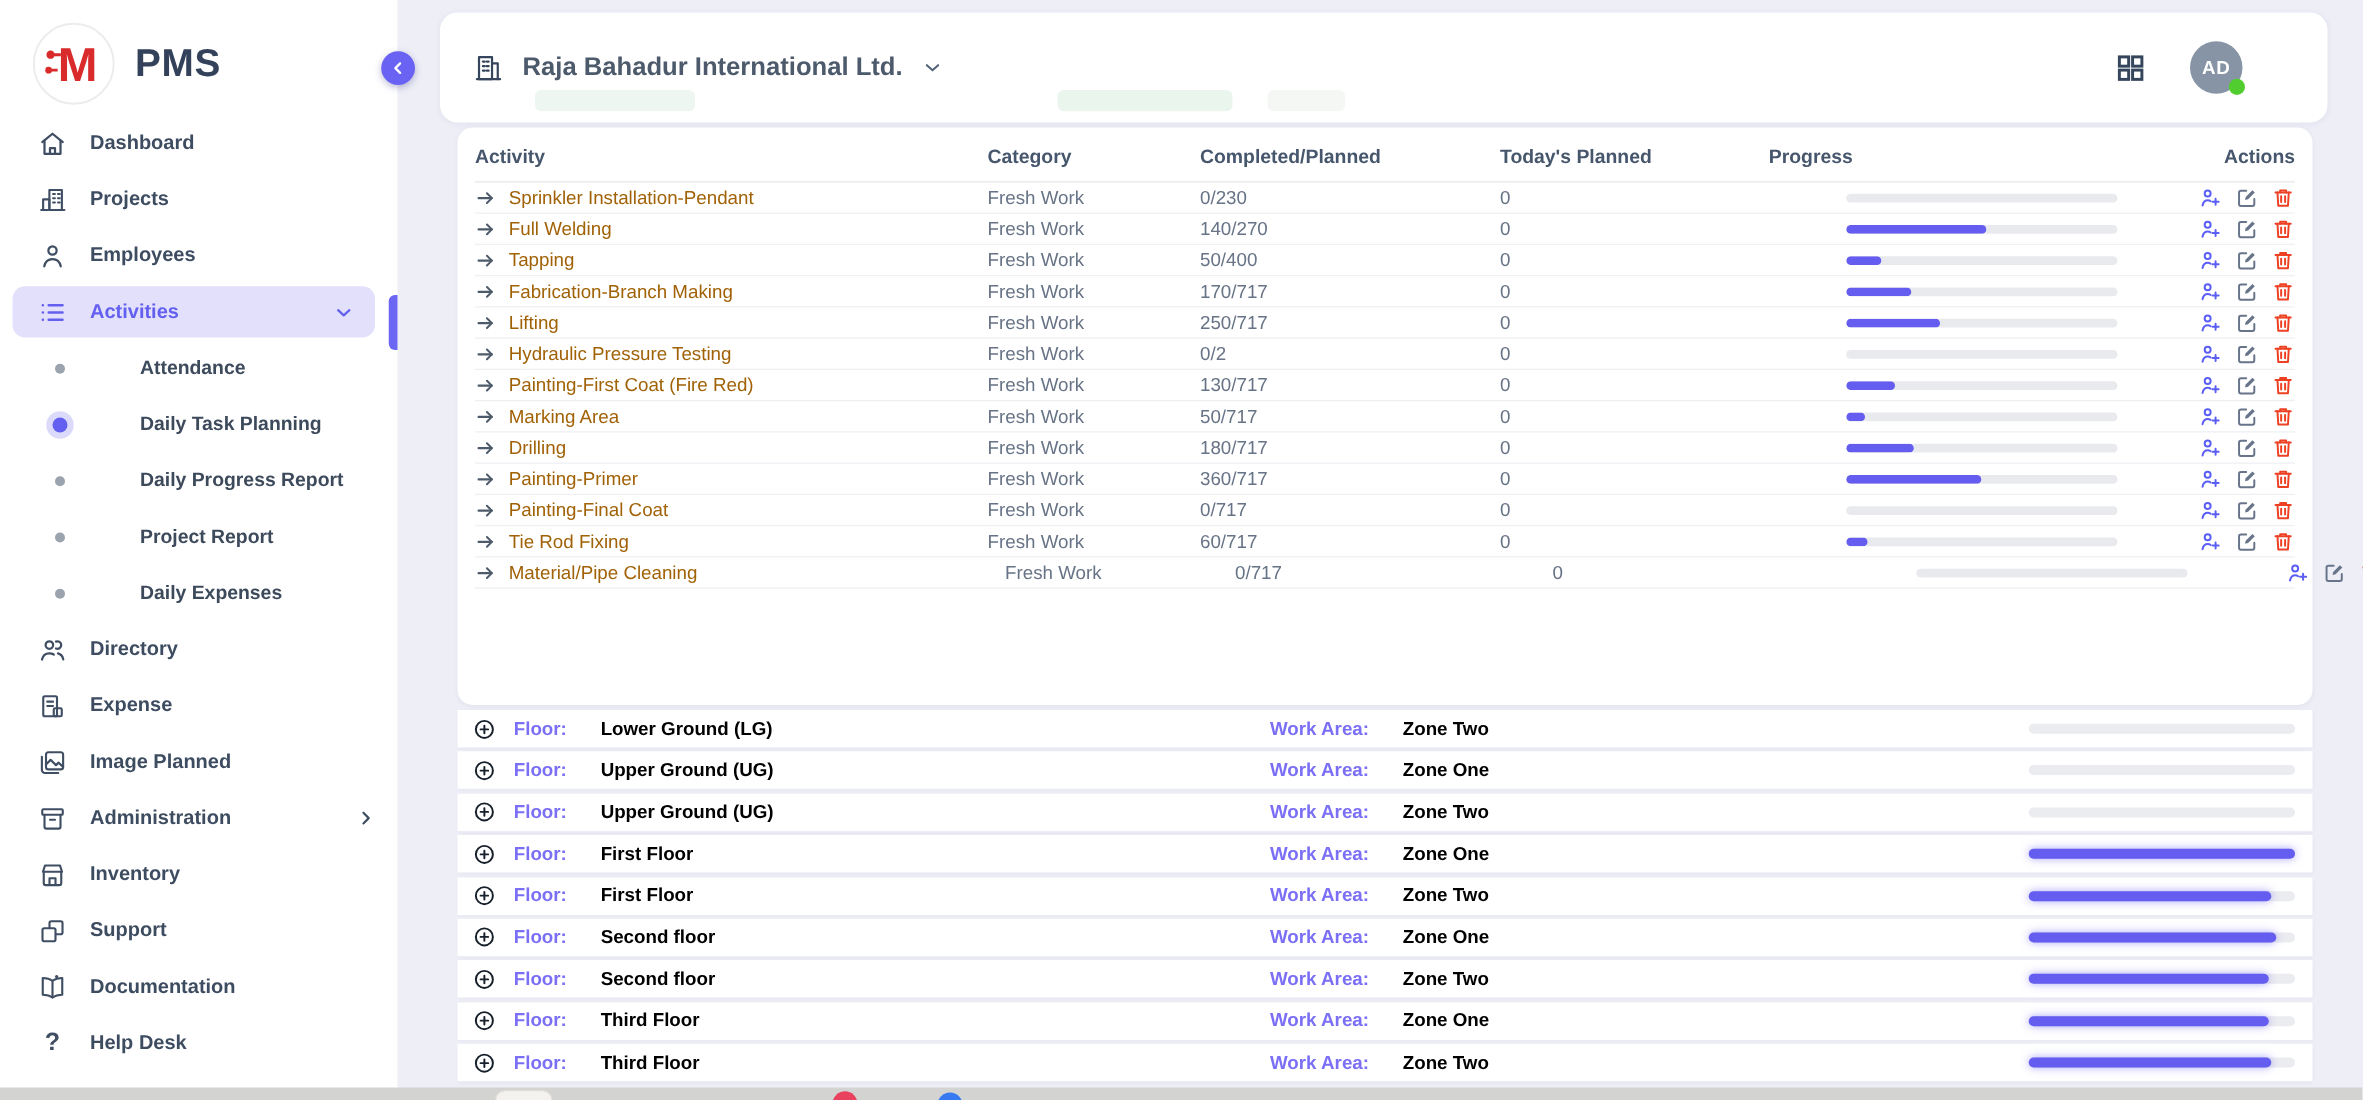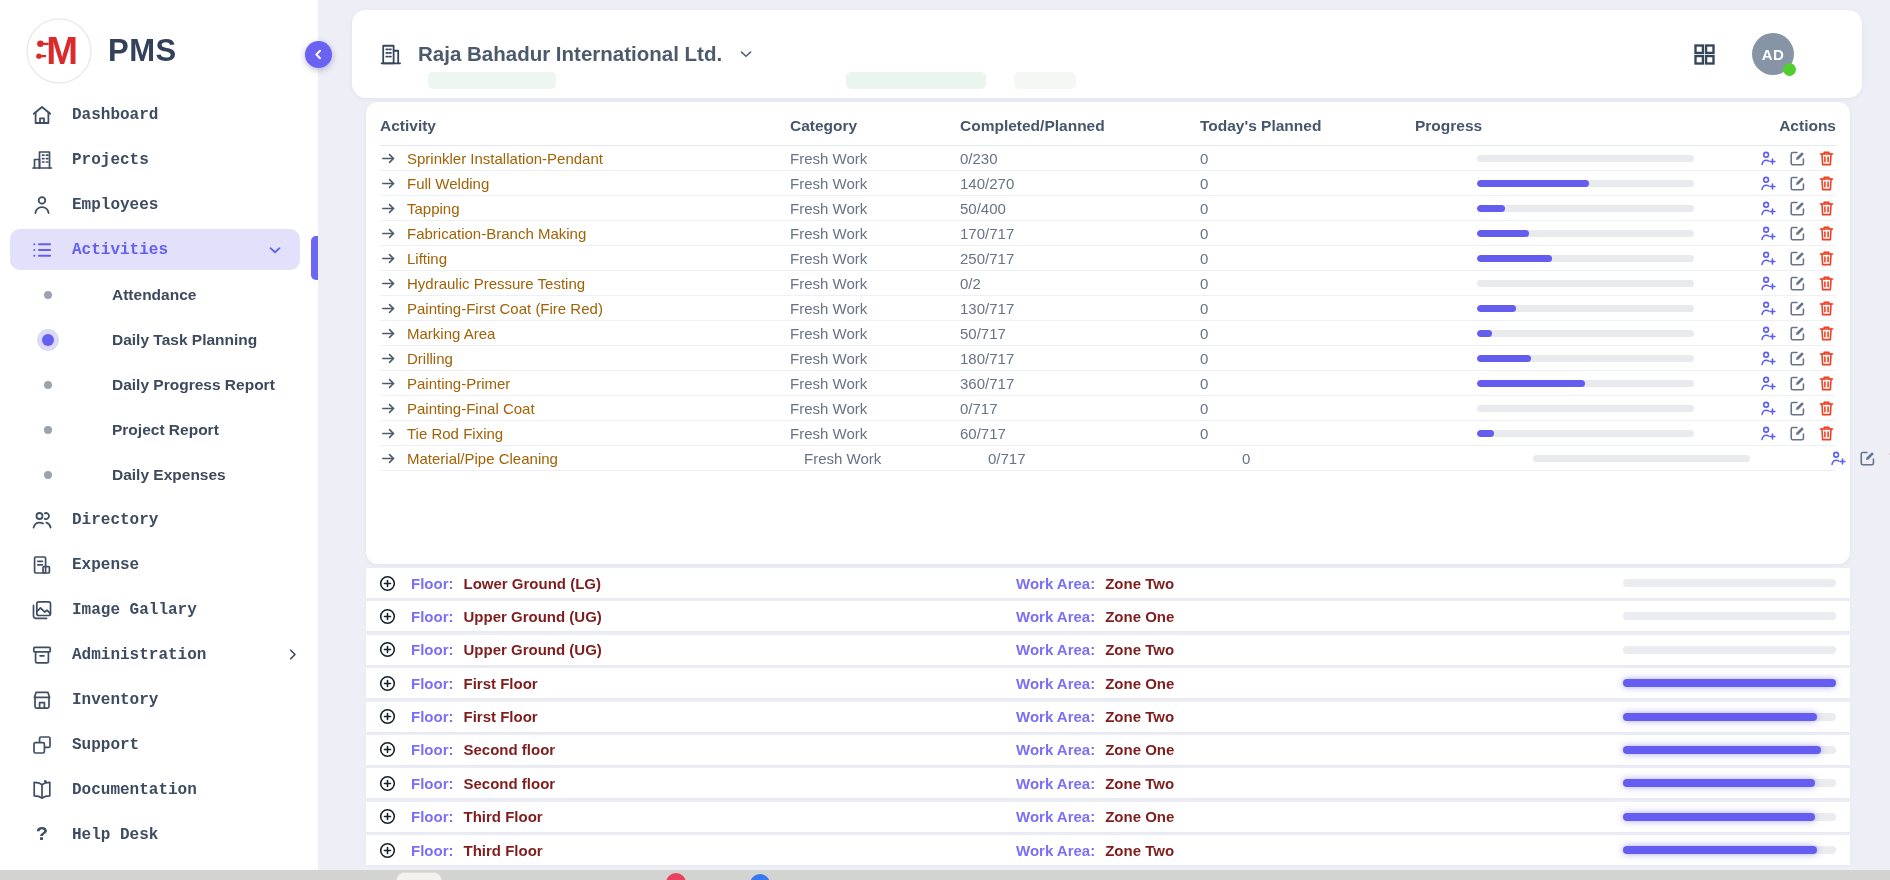--- a/index.html
+++ b/index.html
@@ -12,21 +12,21 @@
     -webkit-font-smoothing:antialiased;
   }
   svg { display:block; }
 
   
   .sidebar { position:absolute; left:0; top:0; width:318px; height:872px; background:#ffffff; z-index:3; }
   .logo-row { display:flex; align-items:center; gap:16px; padding:16px 0 6px 26px; height:92px; }
   .logo-circle { width:66px; height:66px; flex:0 0 66px; }
   .app-name { font-size:31px; font-weight:700; color:#33415a; letter-spacing:0.5px; }
 
-  .nav-item { height:45px; display:flex; align-items:center; padding-left:30px; color:#3d4c60; font-size:16px; font-weight:600; cursor:pointer; position:relative;font-family:Liberation Mono, monospace; }
+  .nav-item { height:45px; display:flex; align-items:center; padding-left:30px; color:#3d4c60; font-size:16px; font-weight:600; cursor:pointer; position:relative; }
   .nav-item .nicon { width:24px; height:24px; margin-right:18px; color:#3f4e63; flex:0 0 24px; display:flex; align-items:center; justify-content:center; }
   .nav-item.active-pill { margin:2px 18px 2px 10px; height:41px; padding-left:20px; background:#e2e0fb; border-radius:10px; color:#6360f0; }
   .nav-item.active-pill .nicon { color:#6360f0; }
   .nav-item .spread { flex:1; }
   .nav-item .chev { width:18px; height:18px; margin-right:16px; color:inherit; }
   .side-indicator { position:absolute; right:0; top:236px; width:7px; height:44px; background:#6b66f3; border-radius:5px 0 0 5px; }
 
   .sub-item { height:45px; display:flex; align-items:center; padding-left:112px; position:relative; color:#3d4a5c; font-size:15.5px; font-weight:600; cursor:pointer; }
   .sub-item .dot { position:absolute; left:44px; width:8px; height:8px; border-radius:50%; background:#9aa3ae; }
   .sub-item .dot.on { left:42px; width:12px; height:12px; background:#6360f1; box-shadow:0 0 0 5px #dcdafb; }
@@ -75,21 +75,21 @@
   .ai-purple { color:#5b5ef4; }
   .ai-gray { color:#67748a; }
   .ai-red { color:#ee4023; }
 
   
   .floors { position:absolute; left:366px; top:568px; width:1484px; z-index:1; }
   .floor-card { position:relative; height:30px; margin-bottom:3.4px; background:#fff; border-radius:0;
     box-shadow:0 1px 3px rgba(40,50,100,.04); display:flex; align-items:center; padding-left:12px; }
   .plus-ic { width:19px; height:19px; color:#17202b; margin-right:14px; flex:0 0 19px; cursor:pointer; }
   .f-label { color:#7a6ff5; font-size:15px; font-weight:600; margin-right:10px; }
-  .f-value { color:#7f1d1d; font-size:15px; font-weight:600; }
+  .f-value { color:#000000; font-size:15px; font-weight:600;margin-left:17px; }
   .wa-block { position:absolute; left:650px; display:flex; align-items:flex-end; }
   .floor-track { position:absolute; right:14px; width:213px; height:8px; border-radius:5px; background:#ebecf0; }
   .floor-fill { height:100%; border-radius:5px; background:#655cf0; box-shadow:0 0 7px rgba(101,92,240,.55); }
 
   
   .taskbar { position:absolute; left:0; top:870px; width:1890px; height:10px; background:#d3d3d1; z-index:6; overflow:visible; }
   .tb-item { position:absolute; }
   .tb-white { left:396px; top:2px; width:46px; height:20px; border-radius:8px; background:#f4f2ef; border:1px solid #e2ddd6; }
   .tb-red { left:666px; top:3px; width:20px; height:20px; border-radius:50%; background:#e8425e; }
   .tb-blue { left:750px; top:4px; width:20px; height:20px; border-radius:50%; background:#3779f0; }
@@ -206,21 +206,21 @@
   </div>
 
   <div class="nav-item">
     <span class="nicon">
       <svg viewBox="0 0 24 24" width="24" height="24" fill="none" stroke="currentColor" stroke-width="1.7" stroke-linecap="round" stroke-linejoin="round">
           <rect x="6.8" y="3.8" width="13.7" height="13.7" rx="2"></rect>
           <path d="M6.8 13.6l3.7-3.7 4.3 4.2 2-2 3.7 3.4"></path>
           <path d="M3.5 7.4V18a2.4 2.4 0 002.4 2.4H16.6"></path>
         </svg>
     </span>
-    <span>Image Gallary</span>
+    <span>Image Planned</span>
   </div>
 
   <div class="nav-item">
     <span class="nicon">
       <svg viewBox="0 0 24 24" width="24" height="24" fill="none" stroke="currentColor" stroke-width="1.7" stroke-linecap="round" stroke-linejoin="round">
           <rect x="3.8" y="4.4" width="16.4" height="4.4" rx="0.9"></rect>
           <path d="M5.6 8.8v9.6a1.5 1.5 0 001.5 1.5h9.8a1.5 1.5 0 001.5-1.5V8.8"></path>
           <path d="M10 12.8h4"></path>
         </svg>
     </span>

